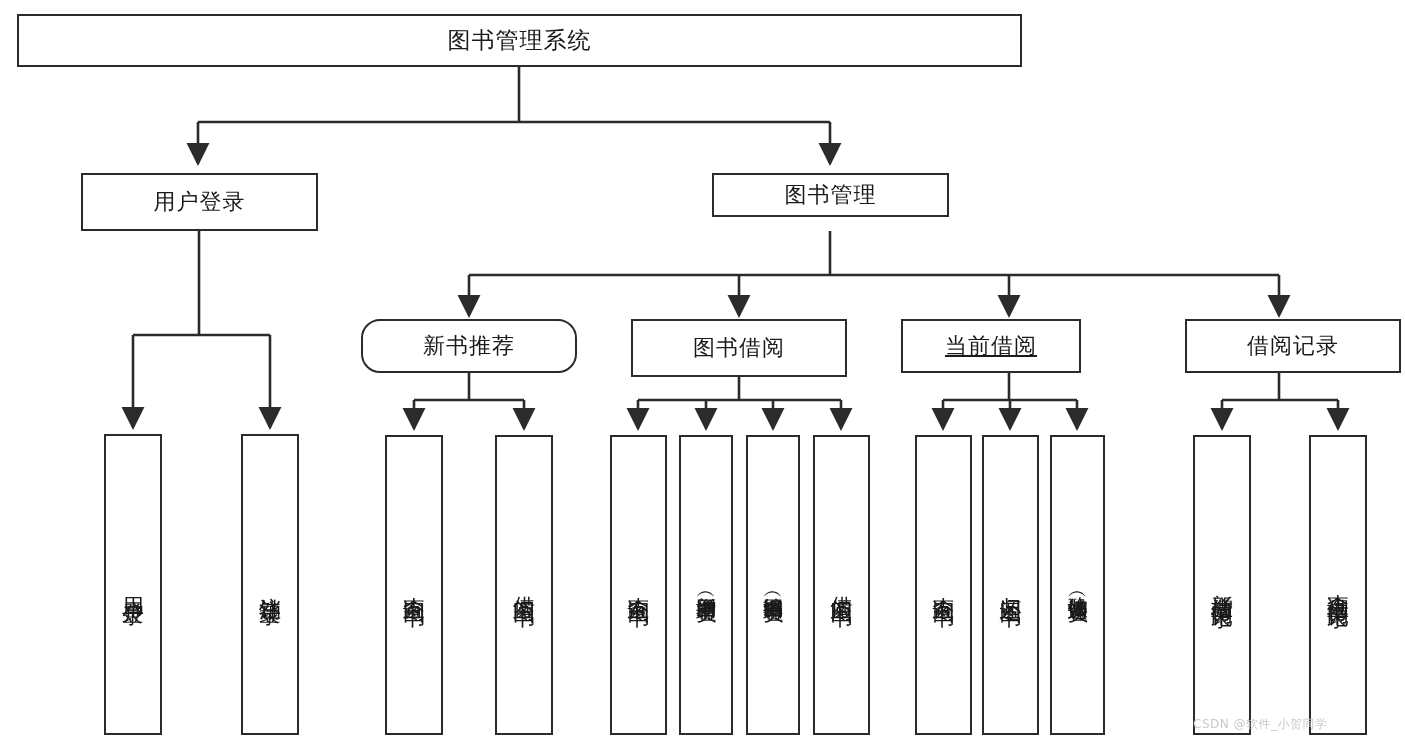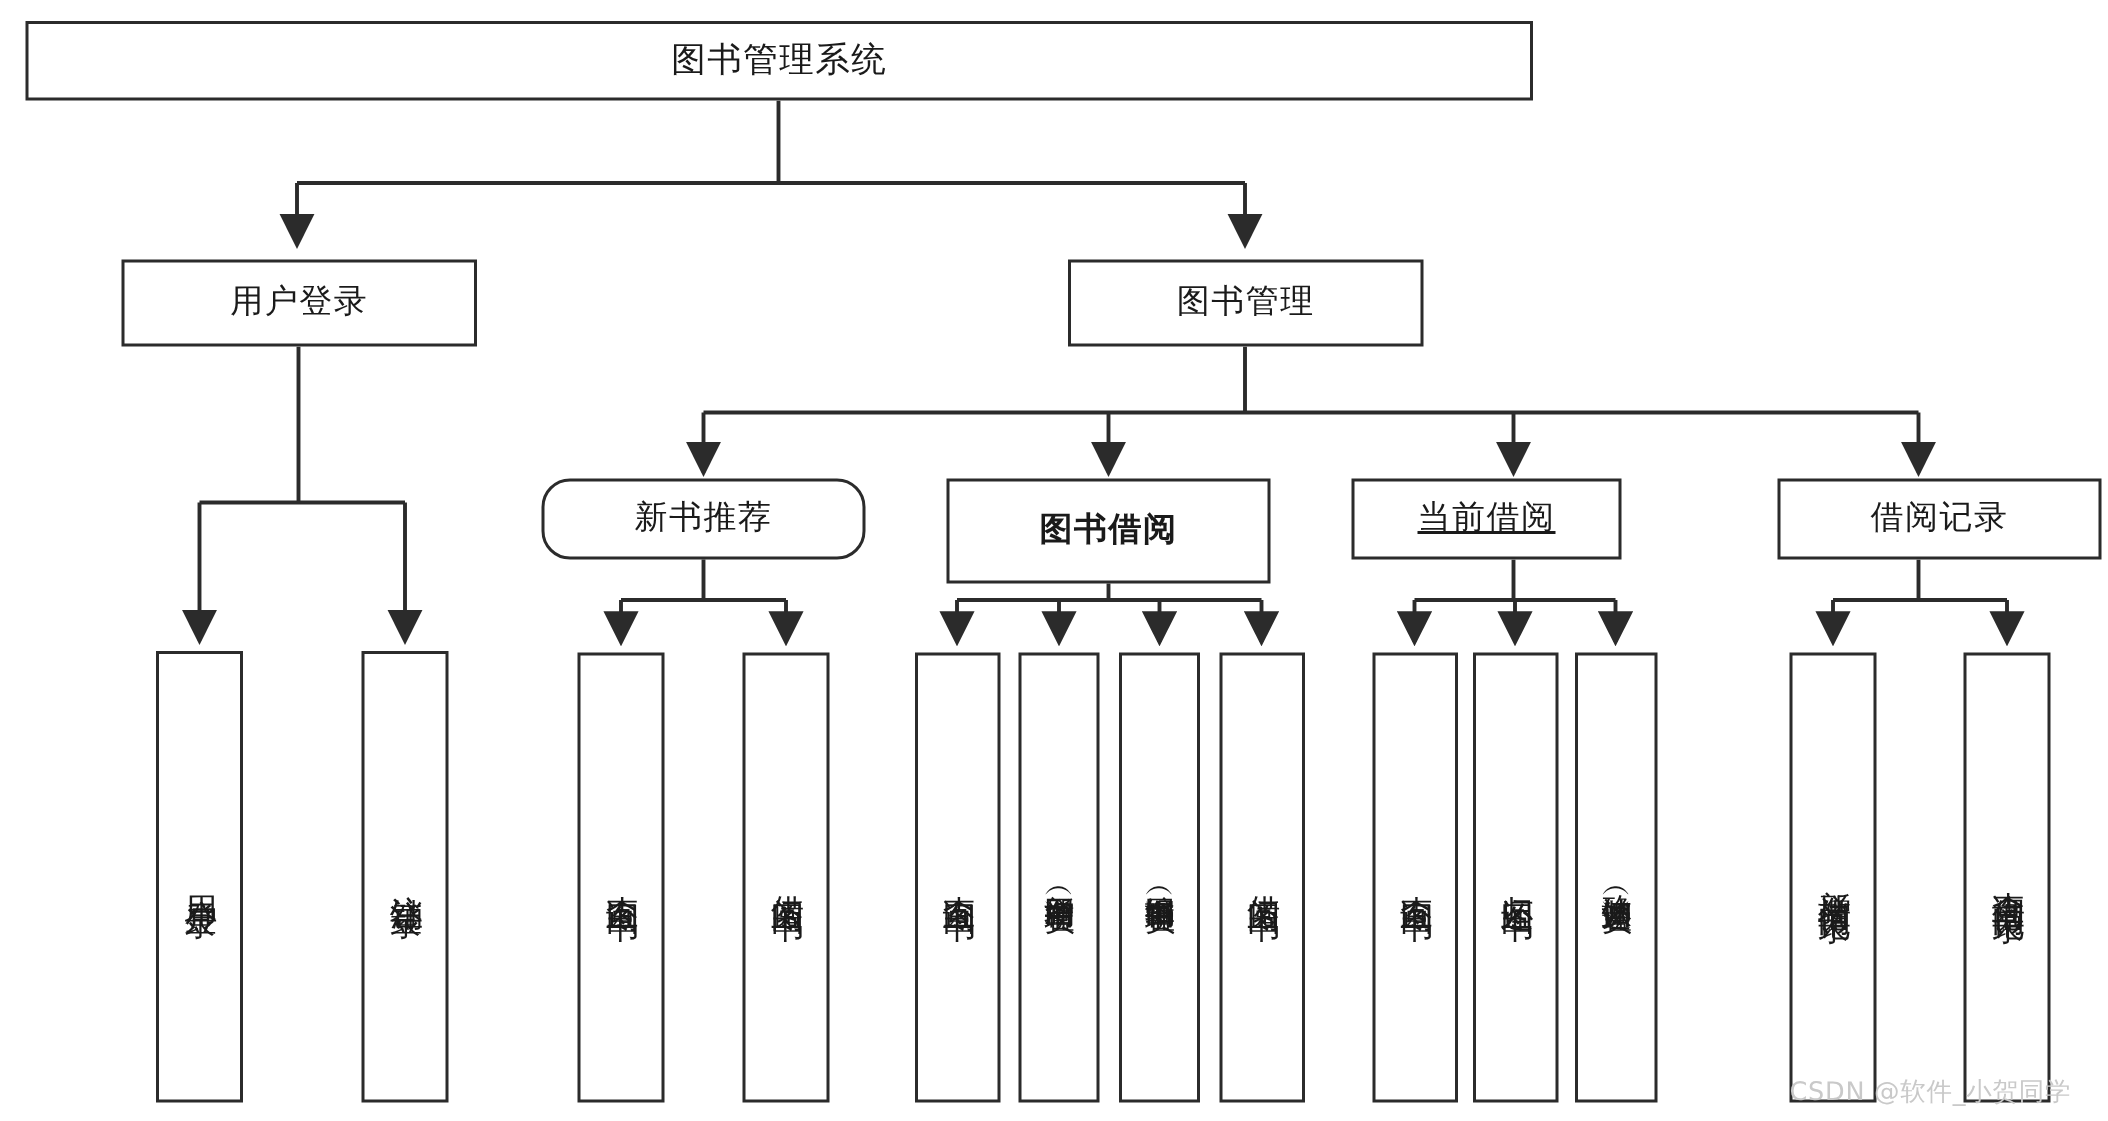--- a/index.html
+++ b/index.html
@@ -67,21 +67,21 @@
     text-align: center;
     white-space: nowrap;
   }
   .node.vert.narrow .lbl {
     font-size: 20px;
     letter-spacing: 1px;
   }
   .watermark {
     position: absolute;
     color: #c9c9c9;
-    font-size: 17px;
+    font-size: 12px;
     letter-spacing: 0.5px;
     white-space: nowrap;
     user-select: none;
   }
 </style>
 </head>
 <body>
 
 <div id="canvas">
 
@@ -135,28 +135,28 @@
     </g>
   </svg>
 
   <div class="node horiz root" style="left:17px; top:14px; width:1005px; height:53px;">
     <span class="lbl">图书管理系统</span>
   </div>
 
   <div class="node horiz" style="left:81px; top:173px; width:237px; height:58px;">
     <span class="lbl">用户登录</span>
   </div>
-  <div class="node horiz" style="left:712px; top:173px; width:237px; height:58px;">
+  <div class="node horiz" style="left:712px; top:173px; width:237px; height:44px;">
     <span class="lbl">图书管理</span>
   </div>
 
   <div class="node horiz" style="left:361px; top:319px; width:216px; height:54px;border-radius:19px;">
     <span class="lbl">新书推荐</span>
   </div>
-  <div class="node horiz" style="left:631px; top:319px; width:216px; height:70px;font-weight:bold;">
+  <div class="node horiz" style="left:631px; top:319px; width:216px; height:58px;">
     <span class="lbl">图书借阅</span>
   </div>
   <div class="node horiz" style="left:901px; top:319px; width:180px; height:54px;text-decoration:underline;">
     <span class="lbl">当前借阅</span>
   </div>
   <div class="node horiz" style="left:1171px; top:319px; width:216px; height:54px;margin-left:14px;">
     <span class="lbl">借阅记录</span>
   </div>
 
   <div class="node vert" style="left:104px; top:434px; width:58px; height:301px;">

